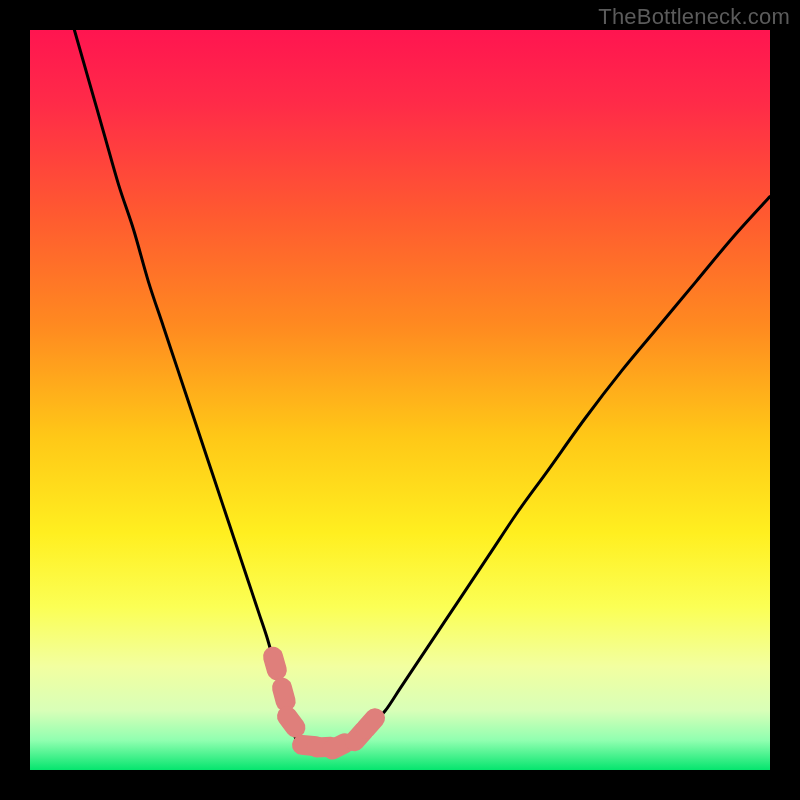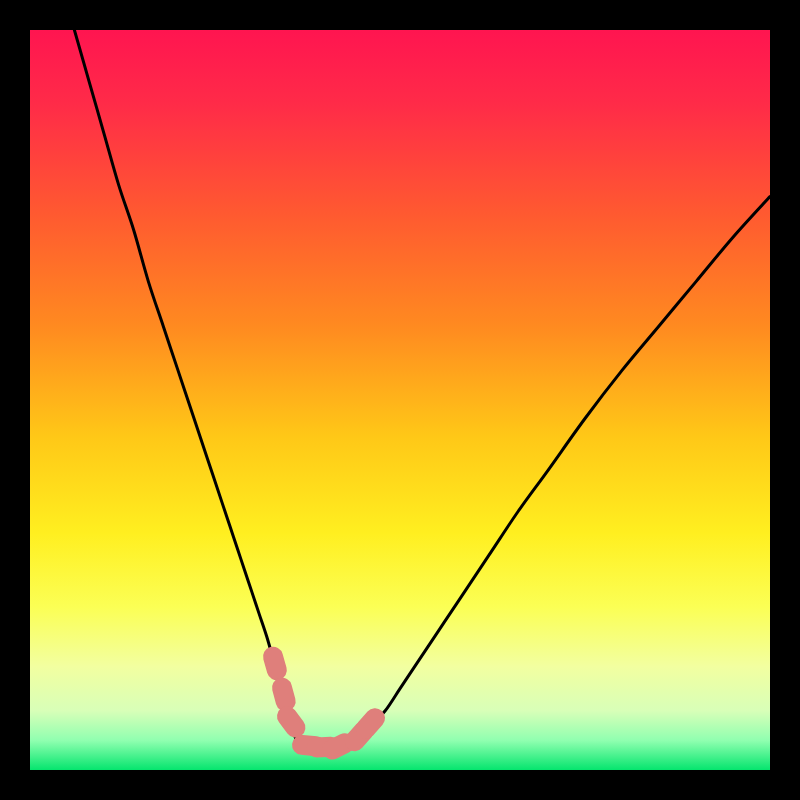--- a/index.html
+++ b/index.html
@@ -77,13 +77,14 @@
           <line x1="251.99" y1="657.76" x2="255.65" y2="671.28" stroke="#df7f7b" stroke-width="20" stroke-linecap="round"></line>
           <line x1="257.02" y1="686.30" x2="265.42" y2="697.50" stroke="#df7f7b" stroke-width="20" stroke-linecap="round"></line>
           <line x1="272.01" y1="714.88" x2="285.95" y2="716.28" stroke="#df7f7b" stroke-width="20" stroke-linecap="round"></line>
           <line x1="286.79" y1="717.41" x2="300.77" y2="716.71" stroke="#df7f7b" stroke-width="20" stroke-linecap="round"></line>
           <line x1="302.32" y1="719.45" x2="314.84" y2="713.19" stroke="#df7f7b" stroke-width="20" stroke-linecap="round"></line>
           <line x1="324.67" y1="711.21" x2="333.93" y2="700.71" stroke="#df7f7b" stroke-width="20" stroke-linecap="round"></line>
           <line x1="345.03" y1="688.13" x2="335.77" y2="698.63" stroke="#df7f7b" stroke-width="20" stroke-linecap="round"></line>
         </g>
     </svg>
   </div>
+  <div class="watermark">TheBottleneck.com</div>
 </div>
 
 </body></html>

